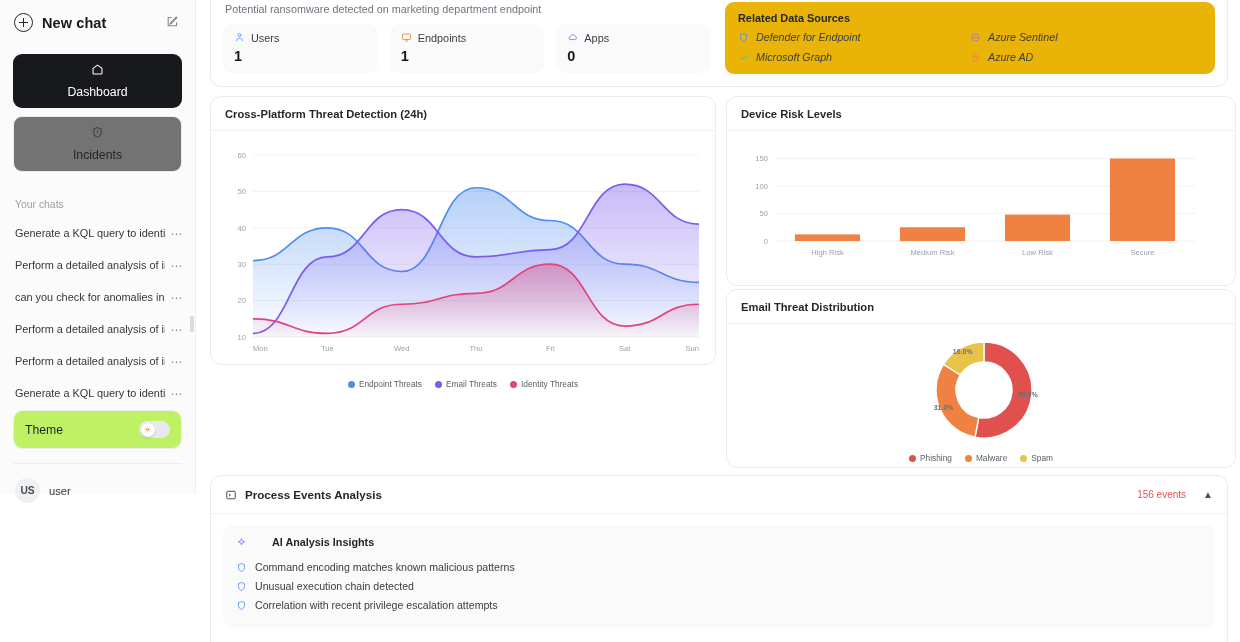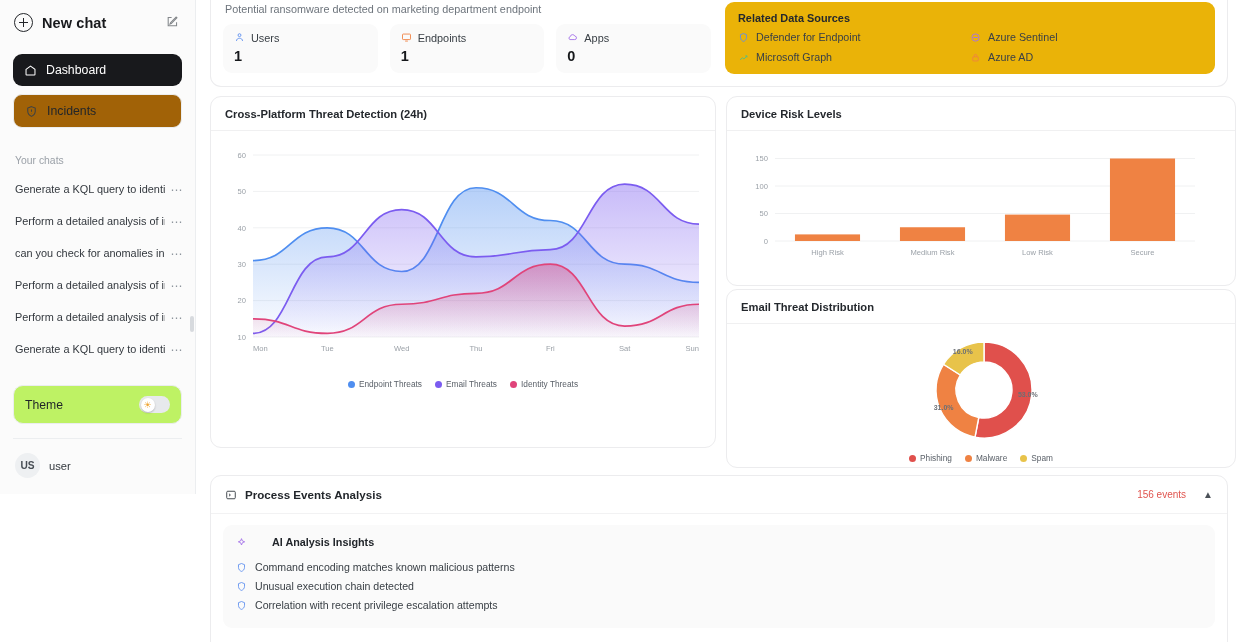--- a/index.html
+++ b/index.html
@@ -29,25 +29,25 @@
     content: ""; position: absolute; background: #23262a;
   }
   .plus-circle::before { left: 4px; right: 4px; top: 8px; height: 1.4px; }
   .plus-circle::after { top: 4px; bottom: 4px; left: 8px; width: 1.4px; }
   .new-chat-label { font-size: 14.5px; font-weight: 600; color: #18191c; letter-spacing: .1px; }
   .compose-icon { margin-left: auto; margin-right: 4px; opacity: .62; }
 
   .nav-item {
     display: flex; align-items: center; gap: 9px;
     margin: 0 13px; padding: 9px 11px; border-radius: 9px;
-    font-size: 12.3px; cursor: pointer;
+    font-size: 12.3px; cursor: pointer; flex-direction: column;
   }
   .nav-item.active { background: #18191c; color: #ffffff; margin-top: 22px; }
   .nav-item.plain {
-    background: #a16207; border: 1px solid #ebedef; color: #23262a;
+    background: #737373; border: 1px solid #ebedef; color: #23262a;
     margin-top: 8px;
   }
   .chats-heading {
     font-size: 10.4px; color: #9ba1a8; padding: 0 0 0 15px; margin-top: 27px;
   }
   .chat-list { margin-top: 8px; }
   .chat-row {
     display: flex; align-items: center; gap: 6px;
     padding: 9px 12px 9px 15px; cursor: pointer;
   }
@@ -117,25 +117,25 @@
   .stat-head { display: flex; align-items: flex-start; gap: 6px; }
   .stat-label { font-size: 10.9px; color: #3a4046; }
   .stat-value { font-size: 14.5px; font-weight: 700; color: #16181b; margin-top: 4px; }
 
   .summary-right {
     flex: 0 0 490px; background: #eab308; border-radius: 9px;
     padding: 10px 13px 11px; align-self: flex-start; margin-top: 8px;
   }
   .rds-title { font-size: 10.9px; font-weight: 600; color: #24282d; margin-bottom: 7px; }
   .rds-grid { display: grid; grid-template-columns: 1fr 1fr; row-gap: 8px; }
-  .rds-item { display: flex; align-items: center; gap: 7px; font-size: 10.7px; color: #3a4046; }
+  .rds-item { display: flex; align-items: center; gap: 7px; font-size: 10.7px; color: #3a4046; font-style: italic; }
 
   
   .charts-row { display: flex; gap: 10px; margin: 3px 6px 0; align-items: flex-start; }
-  .chart-card-left { flex: 1 1 0; height: 352px; }
+  .chart-card-left { flex: 1 1 0; height: 269px; }
   .right-col { flex: 0 0 510px; display: flex; flex-direction: column; gap: 3px; }
   .card-title {
     font-size: 11.2px; font-weight: 600; color: #24282d;
     padding: 11px 14px 10px; border-bottom: 1px solid #f0f0f1;
   }
   .chart-body { padding: 10px 6px 4px; }
 
   .axis-label { font-size: 7.6px; fill: #9ba1a8; }
   .grid-line { stroke: #f0f1f2; stroke-width: 1; }
 

